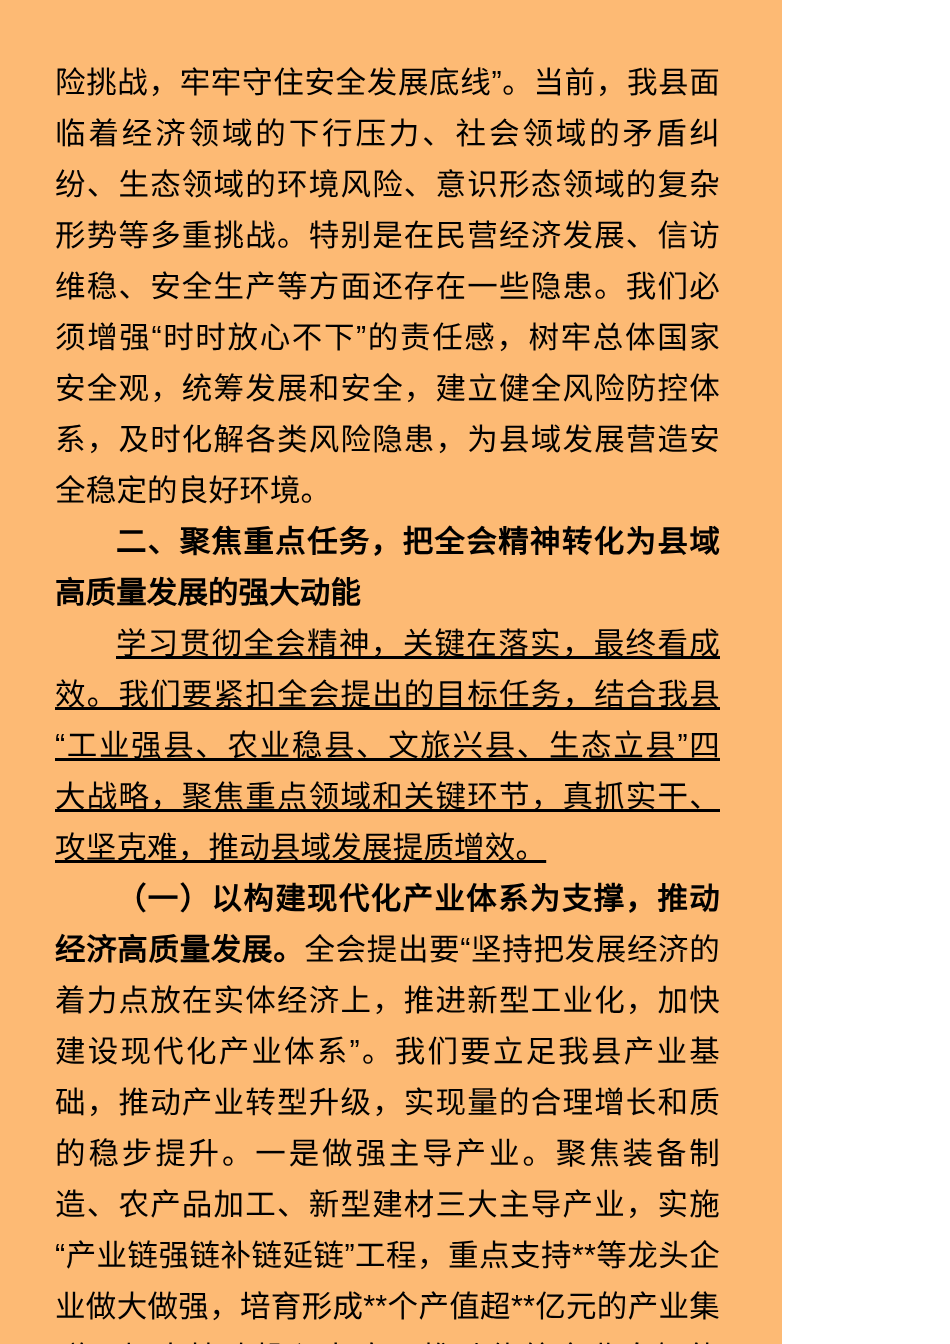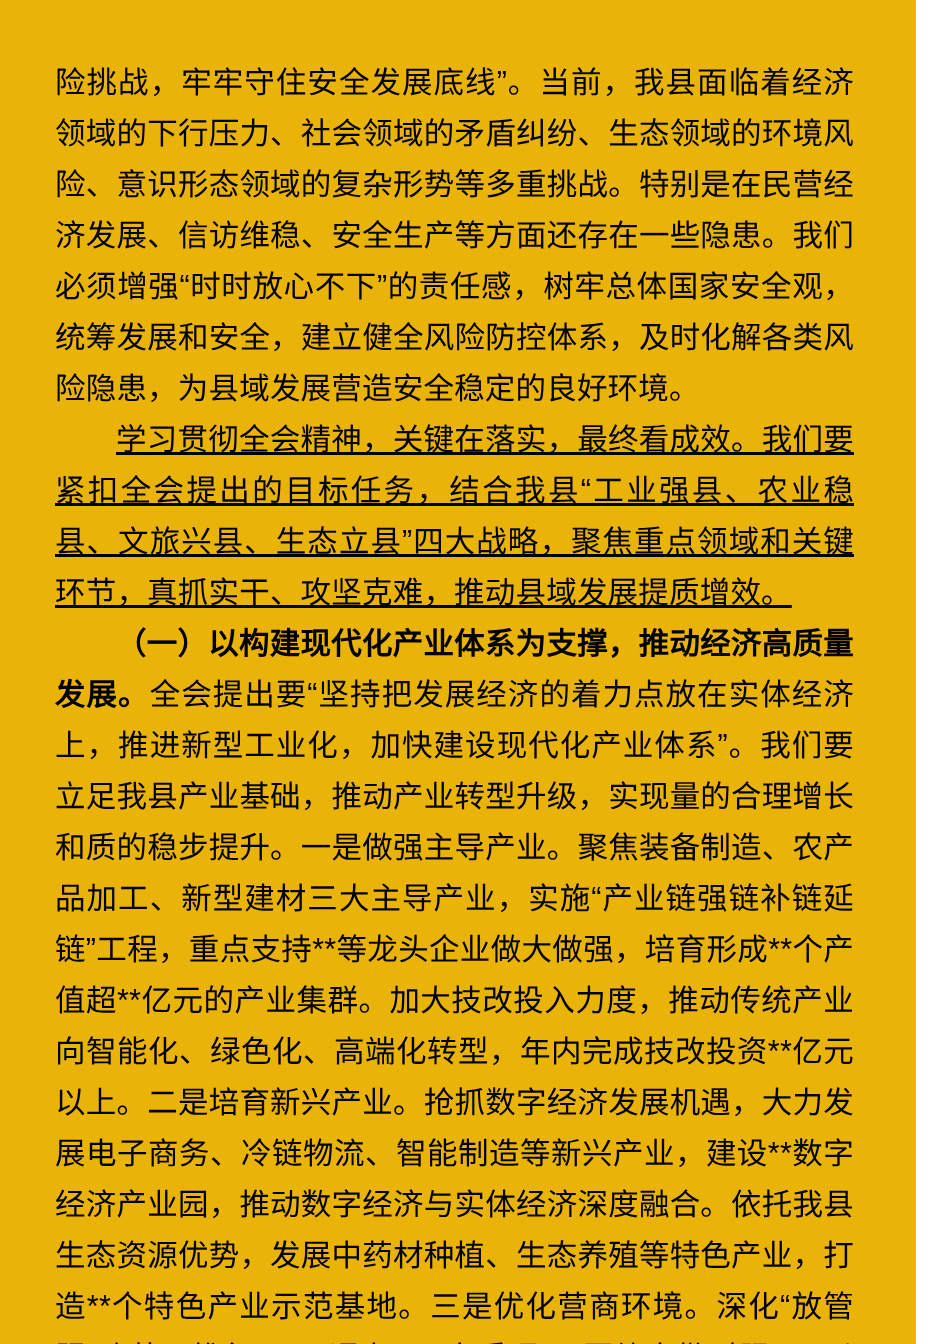--- a/index.html
+++ b/index.html
@@ -11,23 +11,23 @@
   body {
     width: 950px;
     height: 1344px;
     overflow: hidden;
     font-family: "Liberation Sans", "DejaVu Sans", sans-serif;
     color: #000000;
     -webkit-font-smoothing: antialiased;
   }
   .page {
     position: relative;
-    width: 916px;
+    width: 782px;
     height: 1344px;
-    background: #eab308;
+    background: #fdba74;
     box-sizing: border-box;
     padding: 55px 62px 8px 55px;
   }
   .doc-body {
     position: relative;
     top: 2px;
   }
   p.para {
     margin: 0;
     font-size: 30.5px;
@@ -56,19 +56,20 @@
   }
 </style>
 </head>
 <body>
 
 <div class="page">
   <div class="doc-body">
 
     <p class="para">险挑战，牢牢守住安全发展底线”。当前，我县面临着经济领域的下行压力、社会领域的矛盾纠纷、生态领域的环境风险、意识形态领域的复杂形势等多重挑战。特别是在民营经济发展、信访维稳、安全生产等方面还存在一些隐患。我们必须增强“时时放心不下”的责任感，树牢总体国家安全观，统筹发展和安全，建立健全风险防控体系，及时化解各类风险隐患，为县域发展营造安全稳定的良好环境。</p>
 
+    <p class="para heading">二、聚焦重点任务，把全会精神转化为县域高质量发展的强大动能</p>
 
     <p class="para indent">学习贯彻全会精神，关键在落实，最终看成效。我们要紧扣全会提出的目标任务，结合我县“工业强县、农业稳县、文旅兴县、生态立县”四大战略，聚焦重点领域和关键环节，真抓实干、攻坚克难，推动县域发展提质增效。</p>
 
     <p class="para sub-heading-para"><span class="b">（一）以构建现代化产业体系为支撑，推动经济高质量发展。</span><span>全会提出要“坚持把发展经济的着力点放在实体经济上，推进新型工业化，加快建设现代化产业体系”。我们要立足我县产业基础，推动产业转型升级，实现量的合理增长和质的稳步提升。一是做强主导产业。聚焦装备制造、农产品加工、新型建材三大主导产业，实施“产业链强链补链延链”工程，重点支持**等龙头企业做大做强，培育形成**个产值超**亿元的产业集群。加大技改投入力度，推动传统产业向智能化、绿色化、高端化转型，年内完成技改投资**亿元以上。二是培育新兴产业。抢抓数字经济发展机遇，大力发展电子商务、冷链物流、智能制造等新兴产业，建设**数字经济产业园，推动数字经济与实体经济深度融合。依托我县生态资源优势，发展中药材种植、生态养殖等特色产业，打造**个特色产业示范基地。三是优化营商环境。深化“放管服”改革，推行“一网通办”“一窗受理”，压缩审批时限**%以上。落实减税降费政策，建立政企沟通机制，常态化开</span></p>
 
   </div>
 </div>
 
 </body></html>

